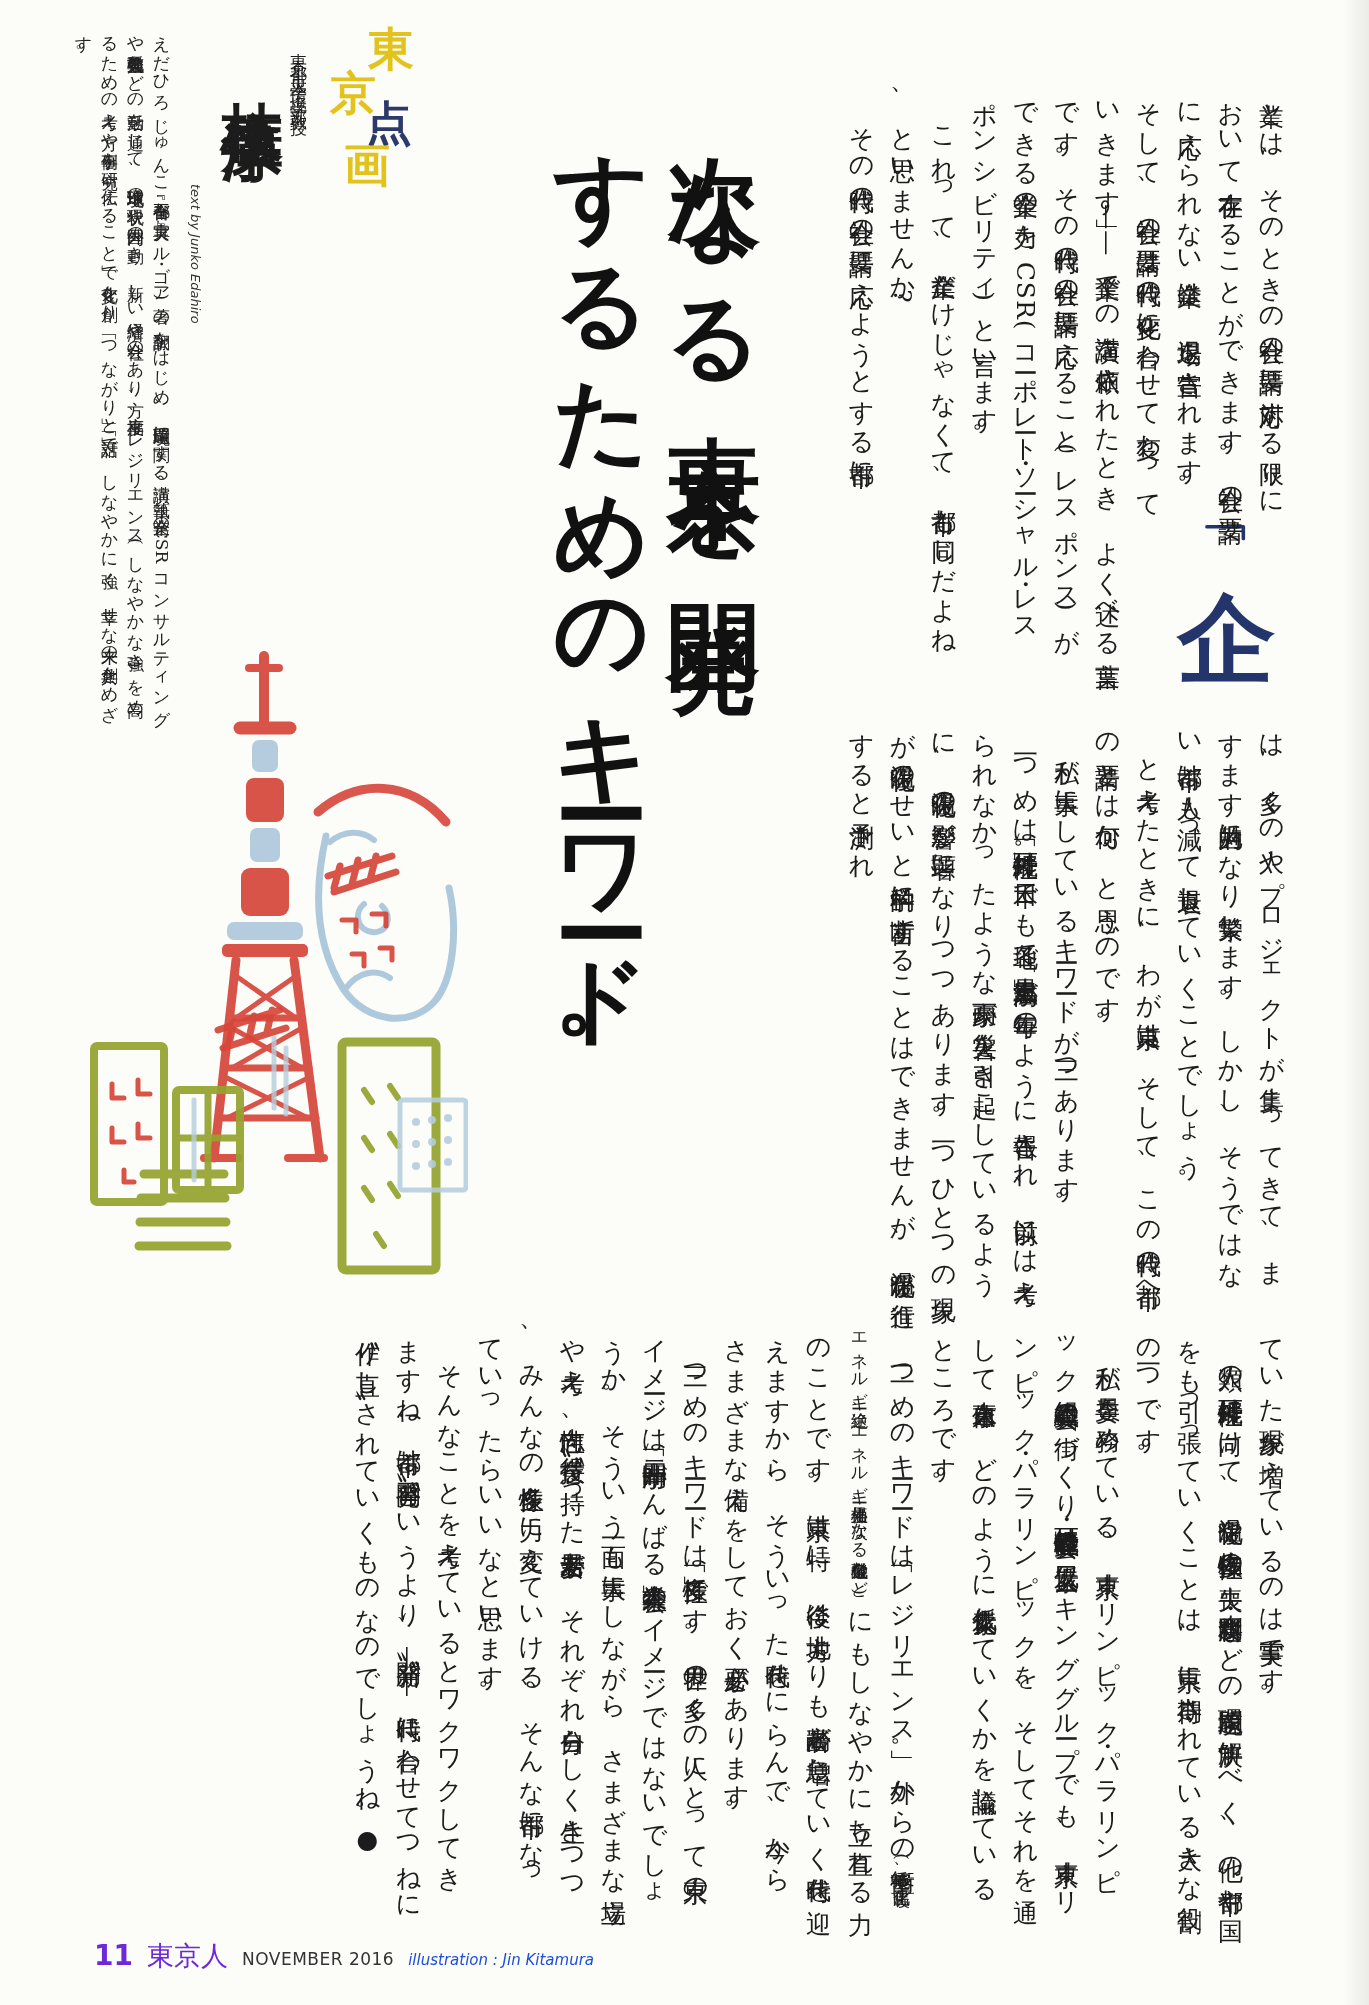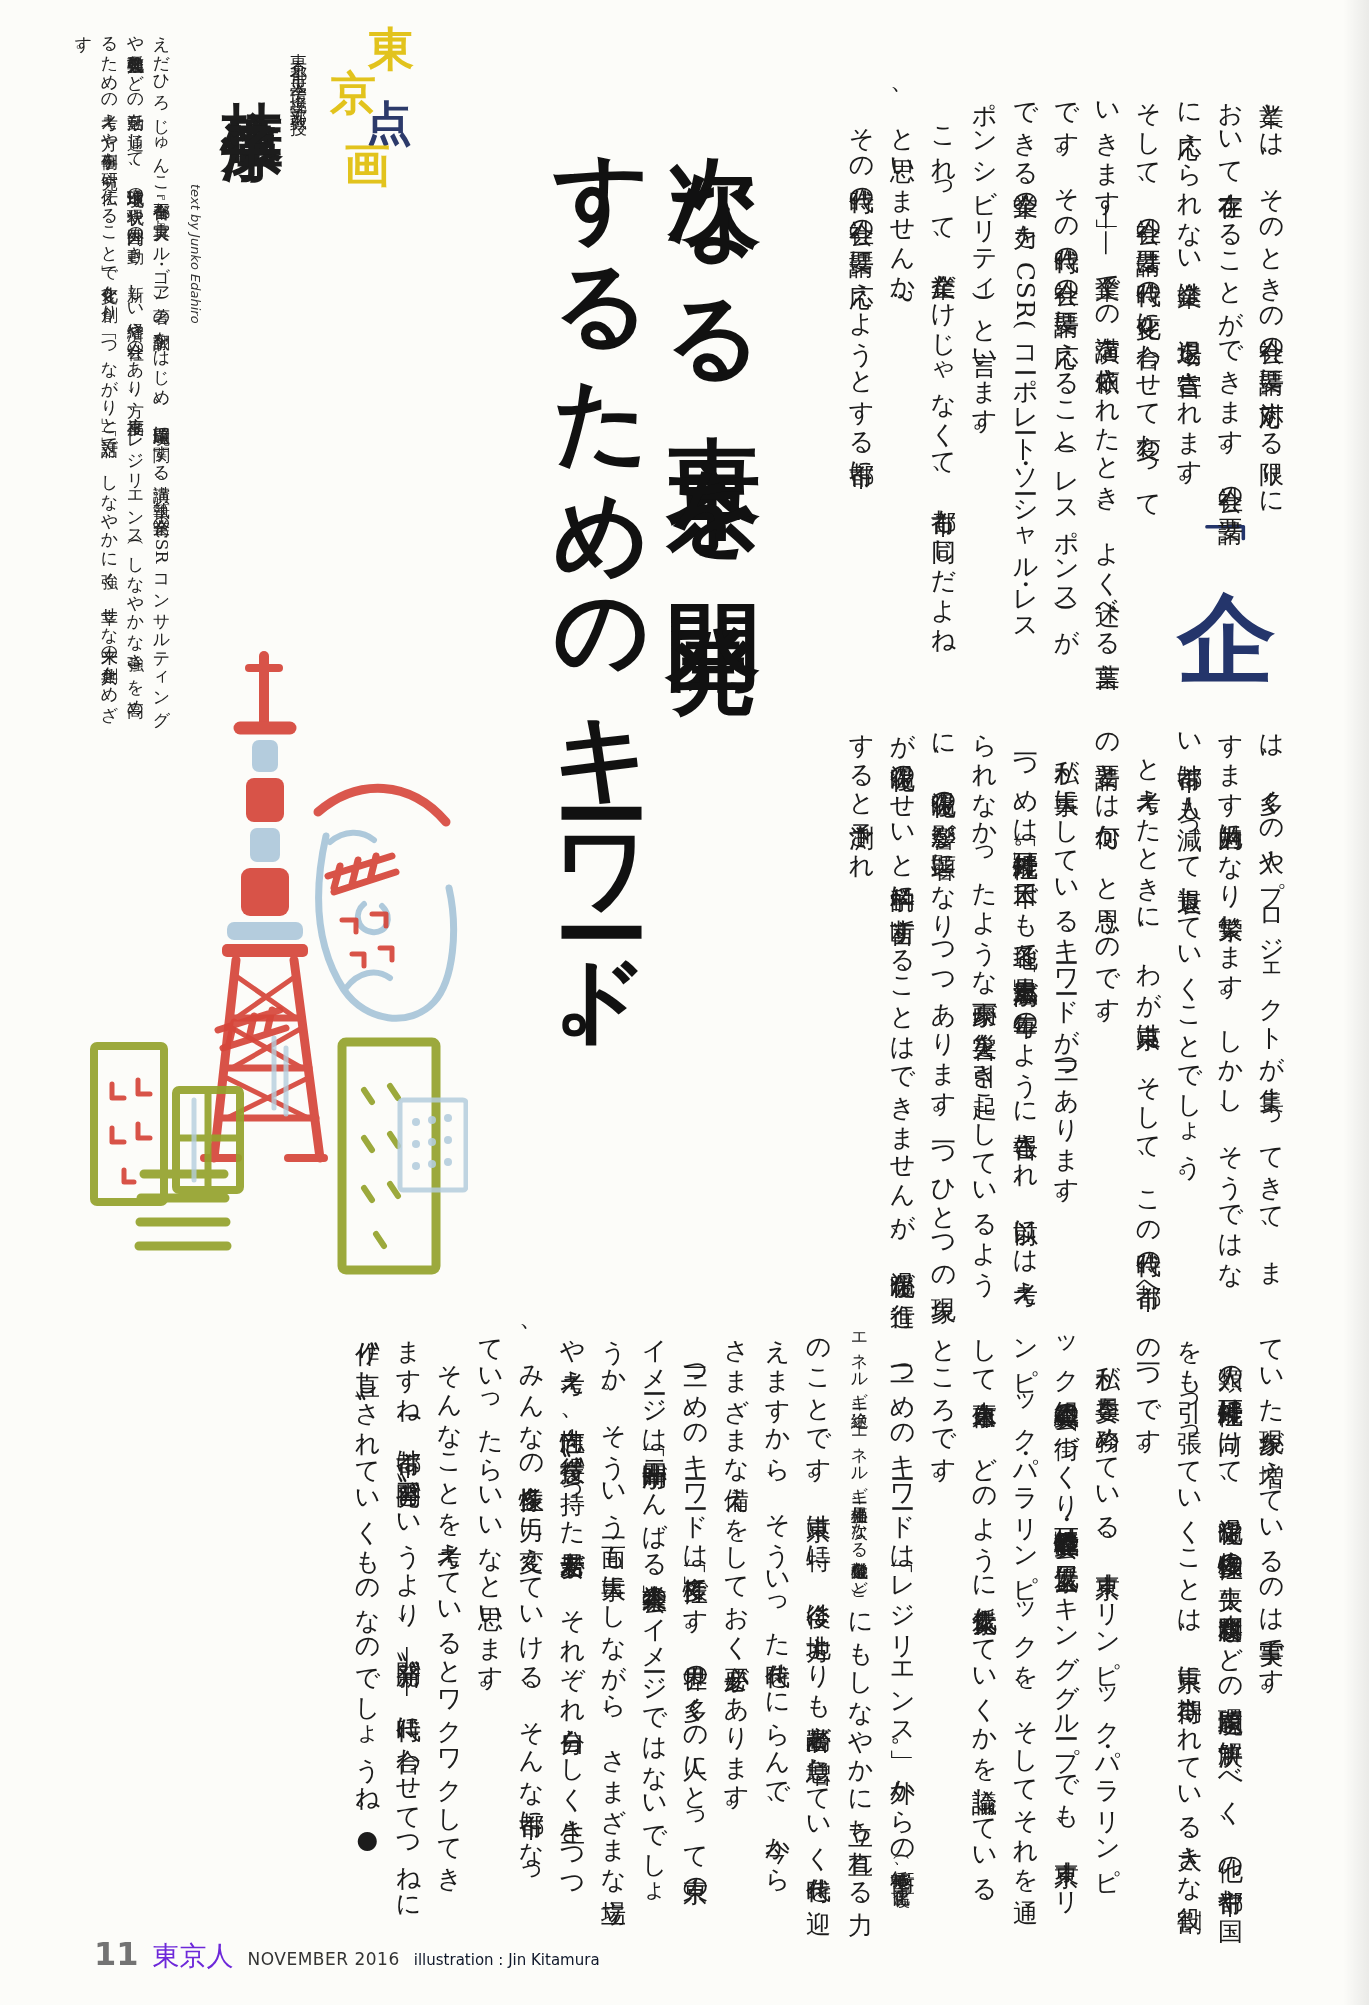--- a/index.html
+++ b/index.html
@@ -68,24 +68,24 @@
            font-family:"DejaVu Sans","Liberation Sans",sans-serif;color:#333;}
   .bio{left:35px;top:24px;height:698px;width:140px;font-size:17px;line-height:26px;color:#222;}
   
   .illustration{position:absolute;left:28px;top:598px;}
   
   .footer{
     position:absolute;left:94px;top:1922px;
     display:flex;align-items:baseline;gap:14px;
     font-family:"DejaVu Sans","Liberation Sans",sans-serif;
   }
-  .footer .pagenum{font-size:32px;font-weight:700;color:#737373;}
+  .footer .pagenum{font-size:28px;font-weight:700;color:#6d28d9;}
   .footer .mag{font-size:27px;font-family:"DejaVu Serif","Liberation Serif",serif;color:#6d28d9;}
   .footer .issue{font-size:17px;letter-spacing:.5px;color:#333;margin-top:27px;}
-  .footer .credit{font-size:15px;color:#0f172a;}
+  .footer .credit{font-size:15px;font-style:italic;color:#1d4ed8;}
 </style>
 </head>
 <body>
 
 <div class="page">
 
   <div class="logo">
     <span class="c1">東</span>
     <span class="c2">京</span>
     <span class="c3">点</span>

